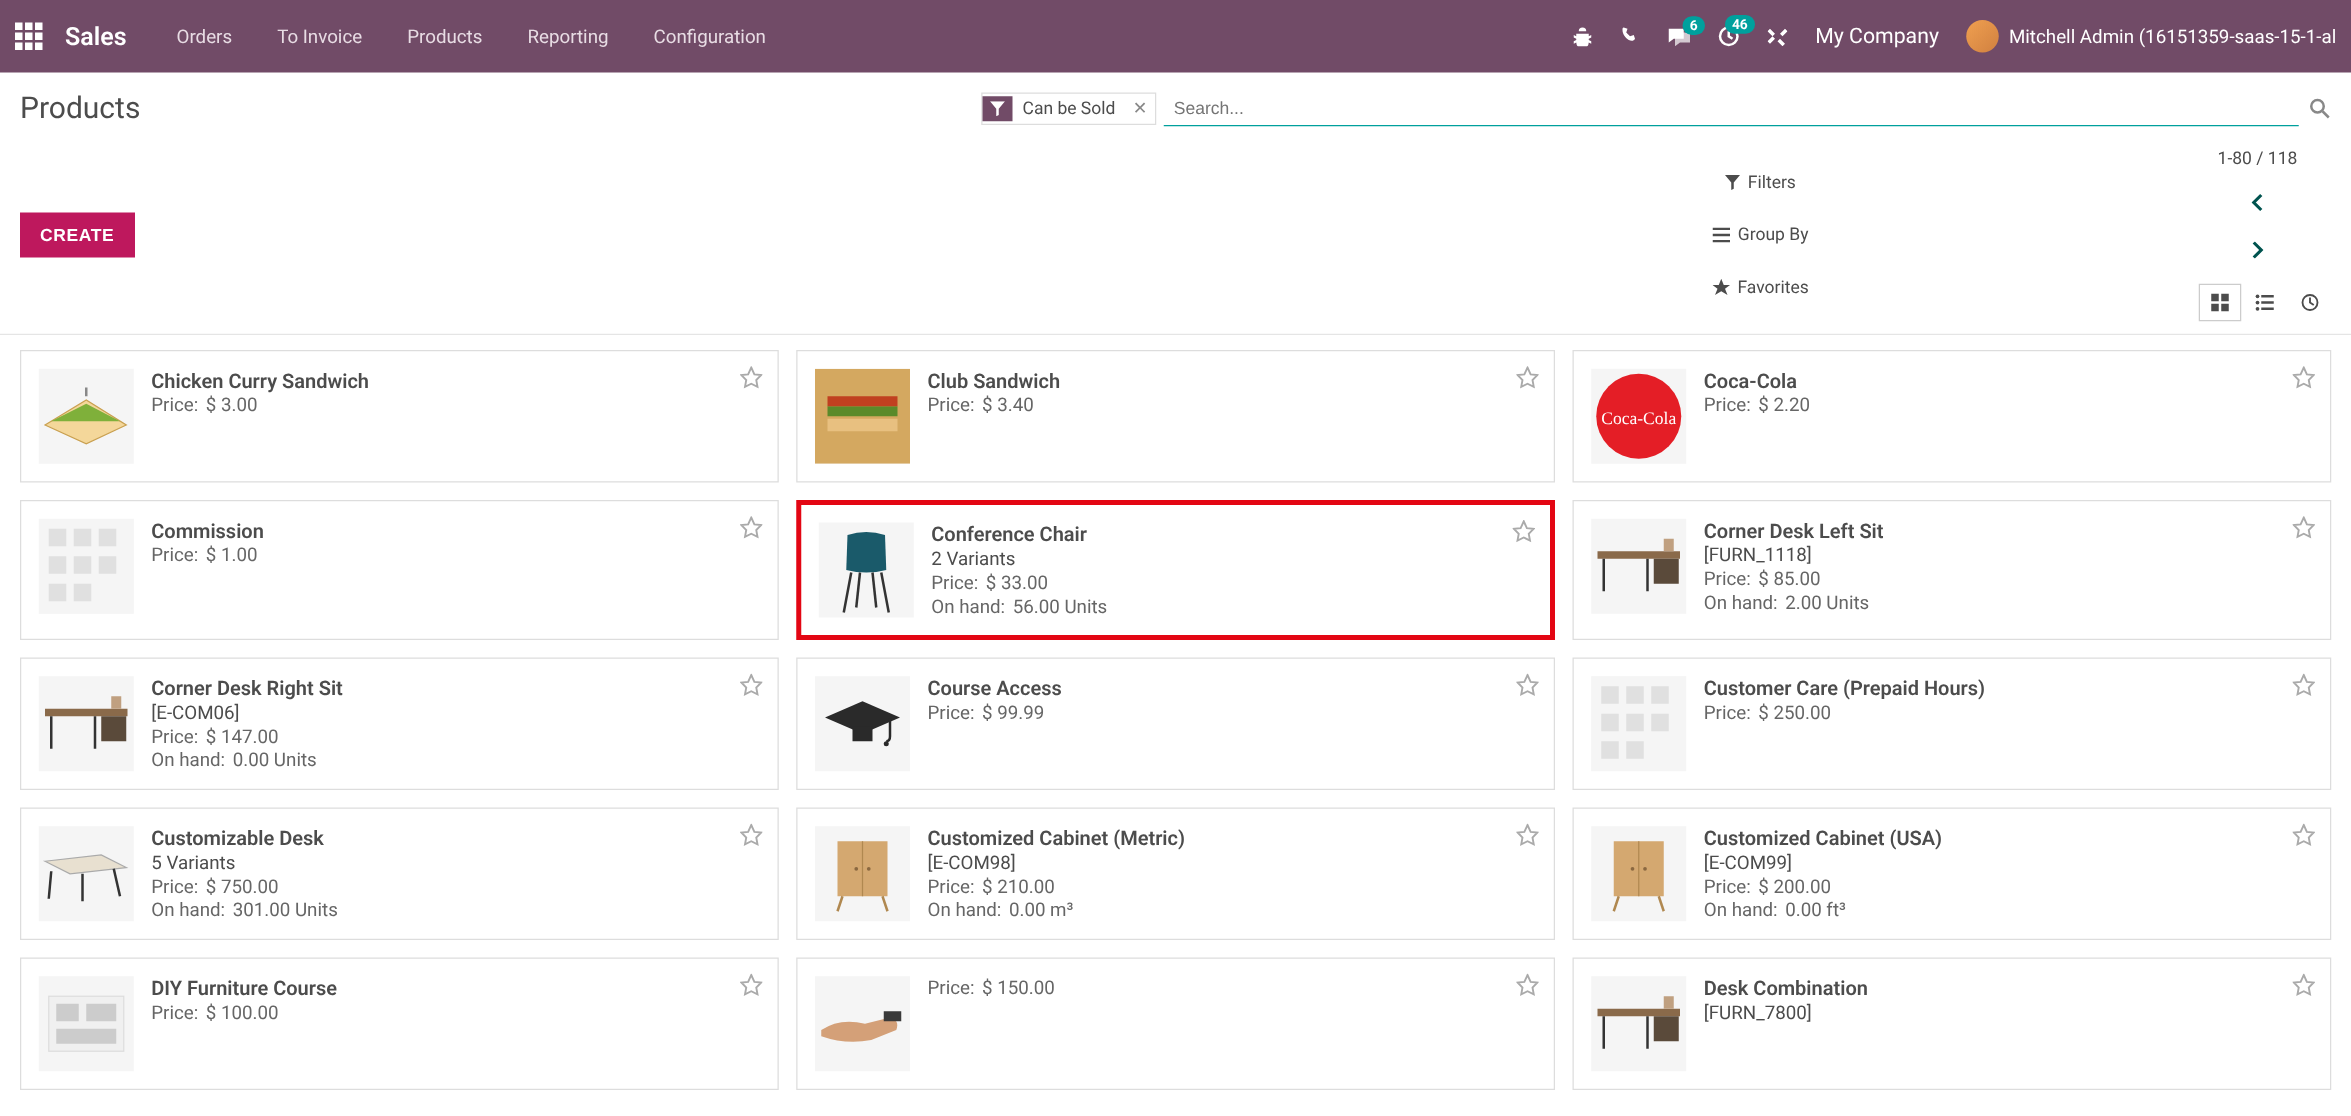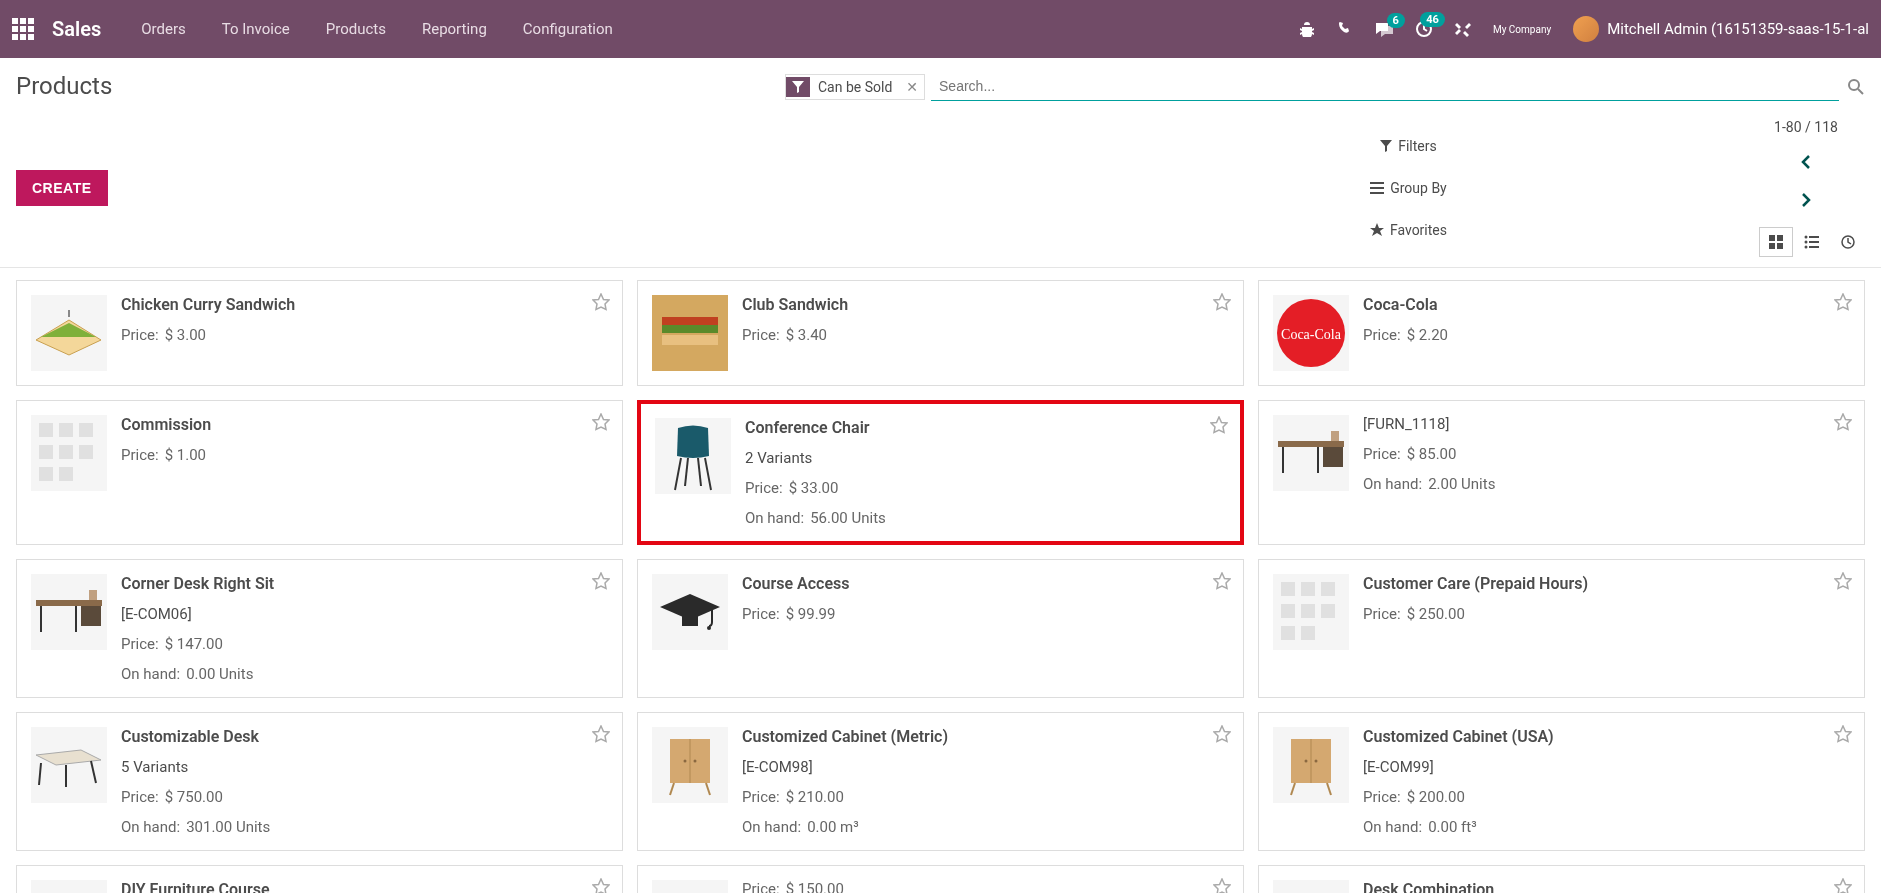--- a/index.html
+++ b/index.html
@@ -6,21 +6,21 @@
 body { font-family: -apple-system, BlinkMacSystemFont, "Segoe UI", Roboto, sans-serif; font-size: 14px; color: #4c4c4c; background: #fff; width: 1881px; }
 .topbar { background: #714b67; height: 58px; display: flex; align-items: center; padding: 0 12px; color: #fff; }
 .apps-icon { display: grid; grid-template-columns: repeat(3, 6px); grid-template-rows: repeat(3, 6px); gap: 2px; margin-right: 18px; cursor: pointer; }
 .apps-icon div { background: #fff; width: 6px; height: 6px; }
 .brand { font-size: 20px; font-weight: 600; margin-right: 40px; }
 .nav-menu { display: flex; gap: 36px; }
 .nav-item { color: #e8dce4; font-size: 15px; cursor: pointer; }
 .topbar-right { margin-left: auto; display: flex; align-items: center; gap: 22px; }
 .tb-icon { color: #fff; cursor: pointer; position: relative; }
 .badge { position: absolute; top: -8px; right: -12px; background: #00a09d; color: #fff; font-size: 11px; font-weight: 700; border-radius: 10px; padding: 1px 6px; }
-.company { color: #fff; font-size: 10px; cursor: pointer; }
+.company { color: #fff; font-size: 17px; cursor: pointer; }
 .user { display: flex; align-items: center; gap: 8px; color: #fff; font-size: 15px; cursor: pointer; }
 .avatar { width: 26px; height: 26px; border-radius: 50%; background: linear-gradient(135deg,#f0a050,#d08040); }
 .control-panel { padding: 14px 16px 10px 16px; border-bottom: 1px solid #e5e5e5; }
 .cp-top { display: flex; align-items: flex-start; }
 .page-title { font-size: 24px; color: #4c4c4c; }
 .search-wrap { margin-left: auto; display: flex; align-items: center; flex: 1; max-width: 1080px; }
 .filter-chip { display: flex; align-items: center; border: 1px solid #ddd; background: #fff; }
 .chip-icon { background: #714b67; color: #fff; padding: 4px 6px; display: flex; align-items: center; }
 .chip-text { padding: 4px 8px; font-size: 14px; color: #4c4c4c; }
 .chip-close { padding: 0 6px; color: #888; cursor: pointer; }
@@ -32,21 +32,21 @@
 .pager-area { display: flex; align-items: center; gap: 16px; flex-direction: column; }
 .pager-text { font-size: 14px; color: #4c4c4c; }
 .pager-btn { color: #00534f; cursor: pointer; font-size: 18px; padding: 4px; }
 .view-switch { display: flex; gap: 2px; margin-left: 12px; }
 .vs-btn { border: 1px solid transparent; padding: 6px 8px; cursor: pointer; color: #4c4c4c; }
 .vs-btn.active { border: 1px solid #ccc; background: #fff; }
 .kanban { padding: 12px 16px; display: grid; grid-template-columns: repeat(3, 1fr); gap: 14px; }
 .card { border: 1px solid #ddd; background: #fff; padding: 14px; display: flex; gap: 14px; position: relative; cursor: pointer; min-height: 96px; }
 .card.highlighted { border: 4px solid #e30613; }
 .card-img { width: 76px; height: 76px; background: #f5f5f5; display: flex; align-items: center; justify-content: center; flex-shrink: 0; }
-.card-body { flex: 1; display: flex; flex-direction: column; gap: 12px; }
+.card-body { flex: 1; display: flex; flex-direction: column; gap: 1px; }
 .card-title { font-size: 16px; font-weight: 600; color: #4c4c4c; }
 .card-sub { font-size: 15px; color: #4c4c4c; }
 .card-line { font-size: 15px; color: #666; display: flex; gap: 6px; }
 .star { position: absolute; top: 12px; right: 12px; color: #aaa; cursor: pointer; }
 svg { display: block; }
 </style>
 </head>
 <body>
 
 <div class="topbar">
@@ -318,20 +318,21 @@
     <div class="card-img">
         <svg width="76" height="60" viewBox="0 0 76 60">
           <rect x="5" y="18" width="66" height="6" fill="#8a6a4a"></rect>
           <rect x="50" y="24" width="20" height="20" fill="#5a4a3a"></rect>
           <line x1="10" y1="24" x2="10" y2="50" stroke="#333" stroke-width="2"></line>
           <line x1="45" y1="24" x2="45" y2="50" stroke="#333" stroke-width="2"></line>
           <rect x="58" y="8" width="8" height="10" fill="#c0a080"></rect>
         </svg>
       </div>
     <div class="card-body">
+        <div class="card-title">Corner Desk Left Sit</div>
         <div class="card-sub">[FURN_1118]</div>
         <div class="card-line">
           <span>Price:</span>
           <span>$ 85.00</span>
         </div>
         <div class="card-line">
           <span>On hand:</span>
           <span>2.00 Units</span>
         </div>
       </div>

